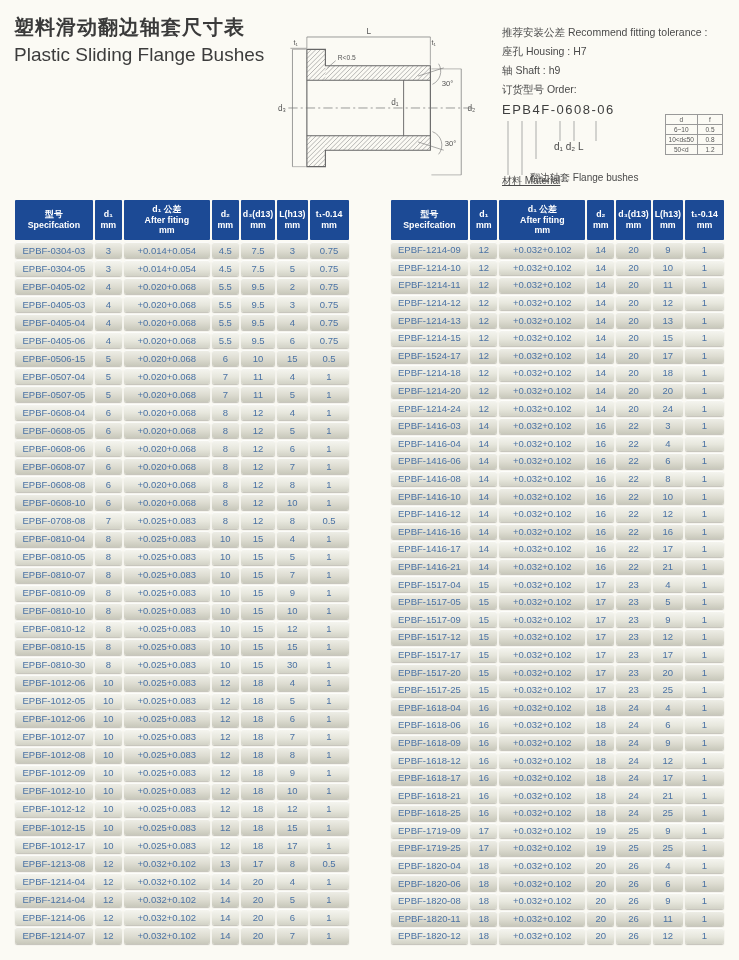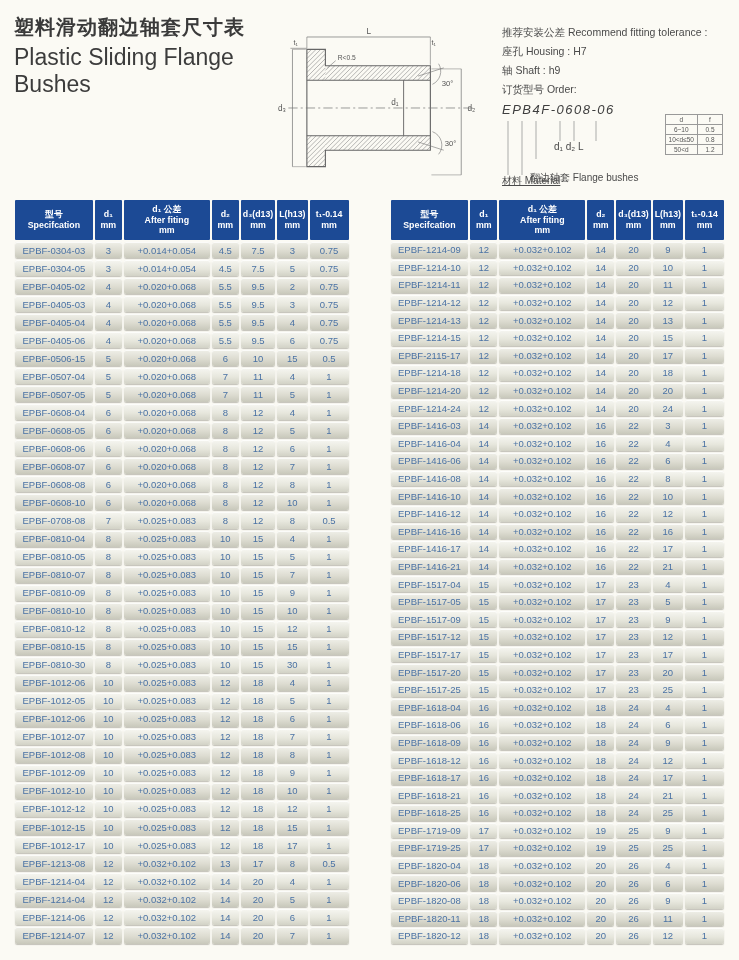--- a/index.html
+++ b/index.html
@@ -7,25 +7,25 @@
     width:739px;height:960px;overflow:hidden;
     background:#fbfaf4;
     font-family:"Liberation Sans","DejaVu Sans",sans-serif;
     color:#444;
   }
   .page{width:739px;height:960px;position:relative;}
   
   .top{display:flex;height:196px;box-sizing:border-box;padding:14px 10px 0 14px;}
   .titles{width:262px;}
   .title-zh{font-size:20px;font-weight:600;color:#3a3a3a;letter-spacing:1px;}
-  .title-en{font-size:23px;font-weight:400;color:#3c3c3c;margin-top:3px;}
+  .title-en{font-size:19px;font-weight:400;color:#3c3c3c;margin-top:3px;}
   .drawing-wrap{width:212px;margin-top:6px;}
   .info{flex:1;position:relative;padding:12px 0 0 14px;font-size:10.5px;color:#4a4a4a;}
   .info .line{margin-bottom:5px;white-space:nowrap;}
-  .order-code{font-size:13px;letter-spacing:1.5px;color:#3e3e3e;margin:2px 0 0 0;font-style:italic;}
+  .order-code{font-size:13px;letter-spacing:1.5px;color:#3e3e3e;margin:2px 0 0 0;}
   .annot{position:relative;height:72px;margin-top:2px;text-align:center;}
   .annot svg{position:absolute;left:0;top:0;}
   .annot .lbl{position:absolute;font-size:10px;color:#4a4a4a;white-space:nowrap;}
   .lbl-dims{left:52px;top:22px;}
   .lbl-flange{left:28px;top:52px;}
   .lbl-material{left:0px;top:55px;text-decoration:underline;}
   .mini-table{position:absolute;right:6px;top:100px;border-collapse:collapse;font-size:6.5px;color:#555;}
   .mini-table td,.mini-table th{border:0.5px solid #999;padding:0 3px;height:9px;text-align:center;font-weight:400;min-width:18px;}
   
   .tables{display:flex;gap:38px;padding:0 13px;margin-top:2px;}
@@ -715,21 +715,21 @@
           <tr class="even">
             <td>EPBF-1214-15</td>
             <td>12</td>
             <td>+0.032+0.102</td>
             <td>14</td>
             <td>20</td>
             <td>15</td>
             <td>1</td>
           </tr>
           <tr class="odd">
-            <td>EPBF-2115-17</td>
+            <td>EPBF-1524-17</td>
             <td>12</td>
             <td>+0.032+0.102</td>
             <td>14</td>
             <td>20</td>
             <td>17</td>
             <td>1</td>
           </tr>
           <tr class="even">
             <td>EPBF-1214-18</td>
             <td>12</td>

